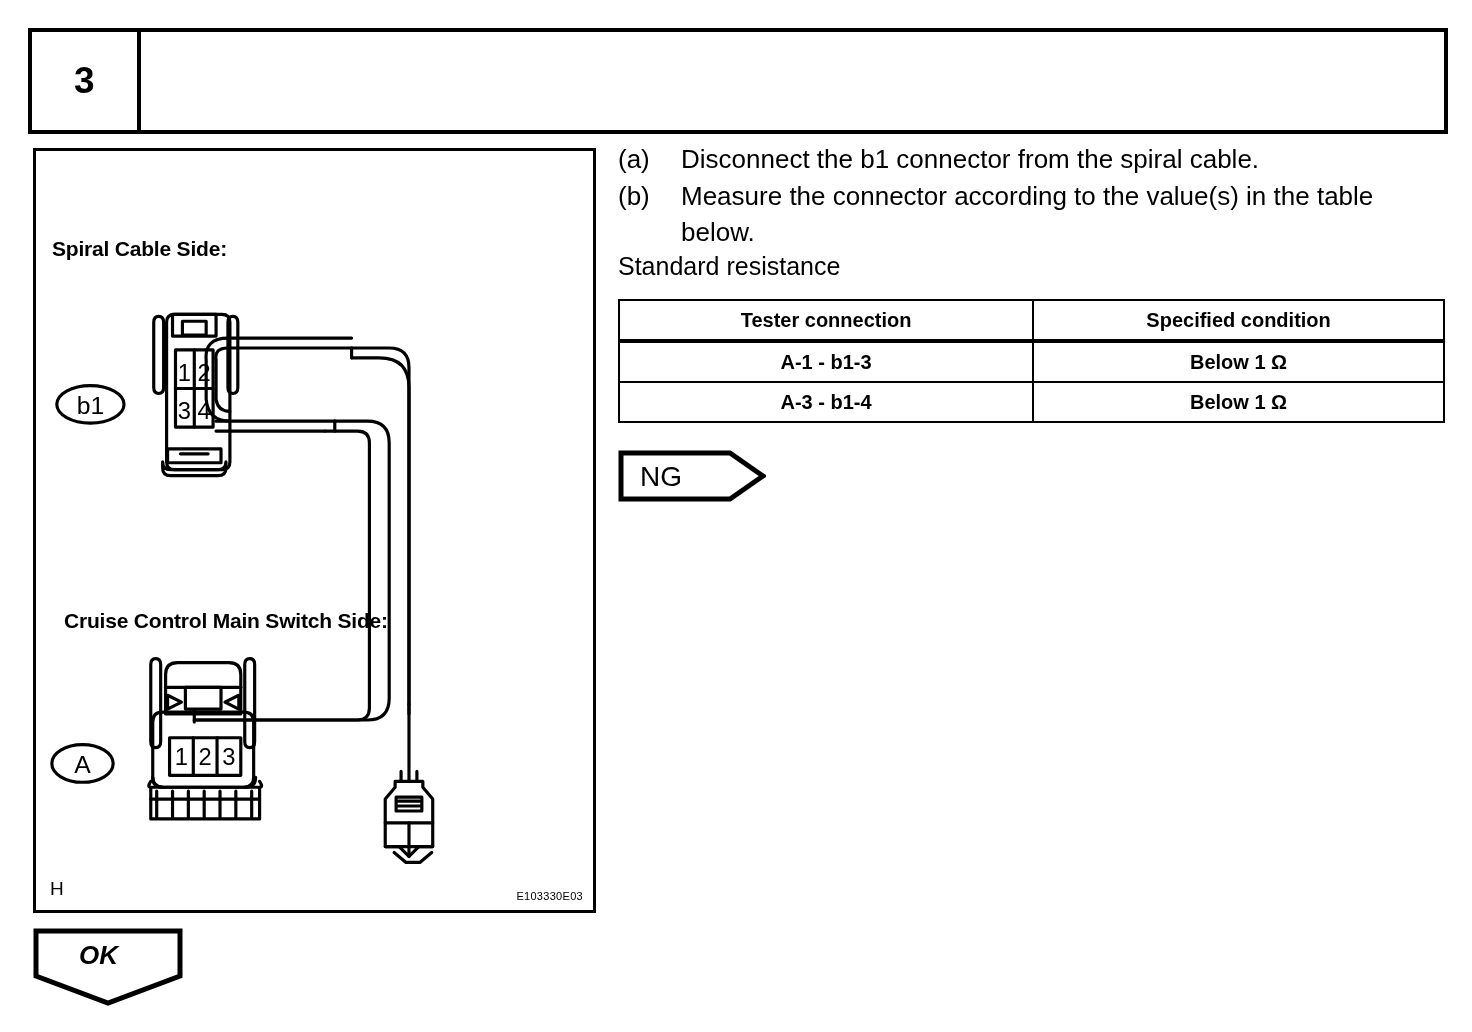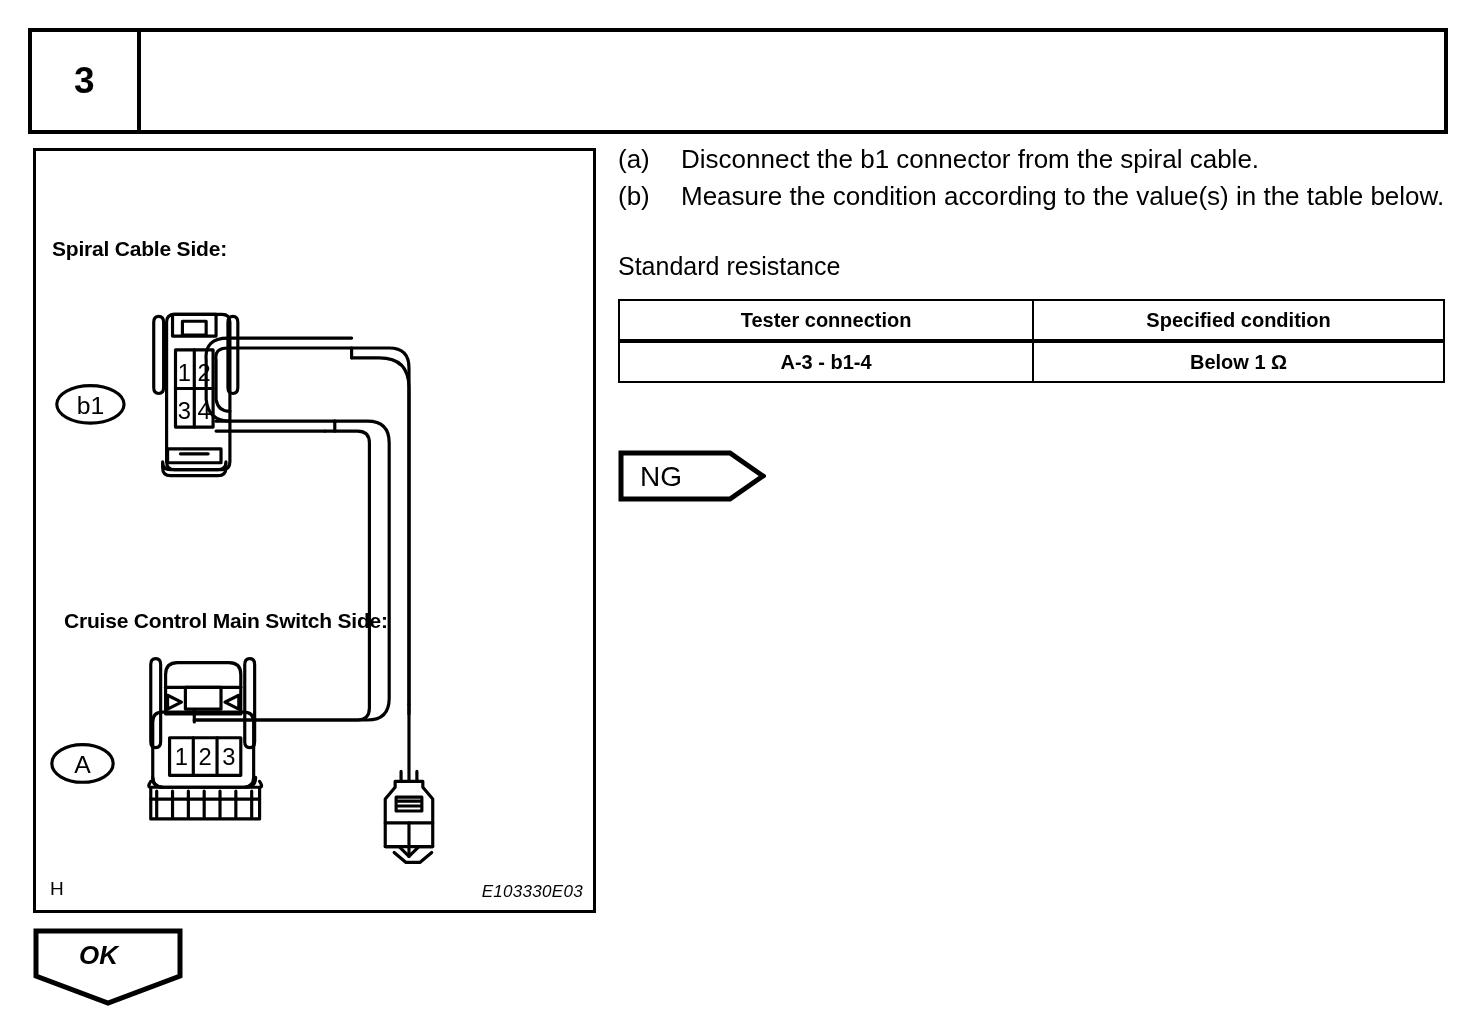--- a/index.html
+++ b/index.html
@@ -31,21 +31,21 @@
   #figure-panel{
     position:absolute;left:33px;top:148px;width:563px;height:765px;
     border:3px solid #000;box-sizing:border-box;
   }
   .fig-caption{
     position:absolute;font-size:21px;font-weight:bold;letter-spacing:-.2px;
   }
   #caption-spiral{left:16px;top:86px;}
   #caption-switch{left:28px;top:458px;}
   #figure-code{
-    position:absolute;right:10px;bottom:8px;font-size:17px;letter-spacing:.3px;font-style:italic;
+    position:absolute;right:10px;bottom:8px;font-size:11px;letter-spacing:.3px;
   }
   #figure-letter{
     position:absolute;left:14px;bottom:10px;font-size:19px;
   }
   #figure-svg{position:absolute;left:0;top:0;width:100%;height:100%;}
 
   
   #instructions{position:absolute;left:618px;top:142px;width:830px;}
   .instr-row{display:flex;font-size:26px;line-height:1.38;margin-bottom:1px;}
   .instr-marker{width:63px;flex:0 0 63px;}
@@ -205,39 +205,43 @@
   <div id="figure-code">E103330E03</div>
 </div>
 
 <div id="instructions">
   <div class="instr-row">
     <span class="instr-marker">(a)</span>
     <span class="instr-text">Disconnect the b1 connector from the spiral cable.</span>
   </div>
   <div class="instr-row">
     <span class="instr-marker">(b)</span>
-    <span class="instr-text">Measure the condition according to the value(s) in the table below.</span>
+    <span class="instr-text">Measure the connector according to the value(s) in the table below.</span>
   </div>
 </div>
 
 <div id="std-res-heading">Standard resistance</div>
 
 <table id="spec-table">
   <colgroup>
       <col class="c1">
       <col>
     </colgroup>
   <thead>
     <tr>
       <th>Tester connection</th>
       <th>Specified condition</th>
     </tr>
   </thead>
   <tbody>
     <tr>
+      <td>A-1 - b1-3</td>
+      <td>Below 1 Ω</td>
+    </tr>
+    <tr>
       <td>A-3 - b1-4</td>
       <td>Below 1 Ω</td>
     </tr>
   </tbody>
 </table>
 
 <div id="ng-block">
   <svg id="ng-tag" viewBox="0 0 148 52">
     <path d="M3 3 L112 3 L145 26 L112 49 L3 49 Z" fill="none" stroke="#000" stroke-width="5"></path>
   </svg>

